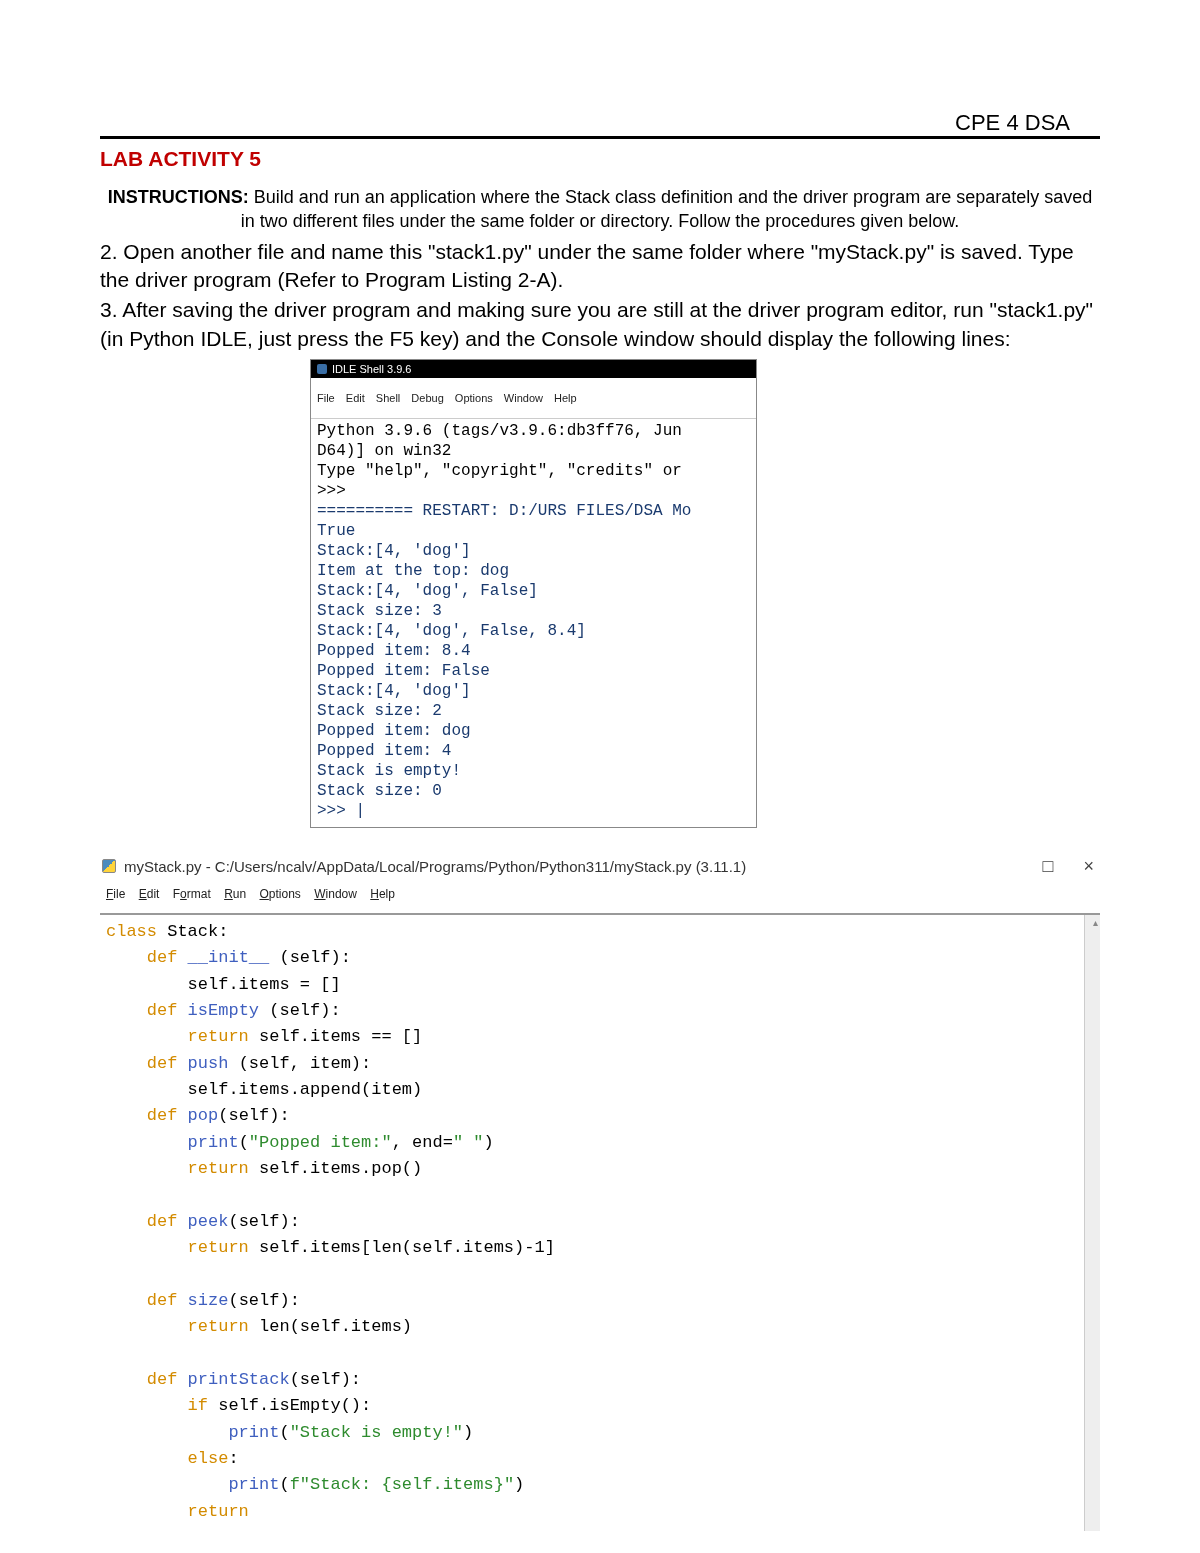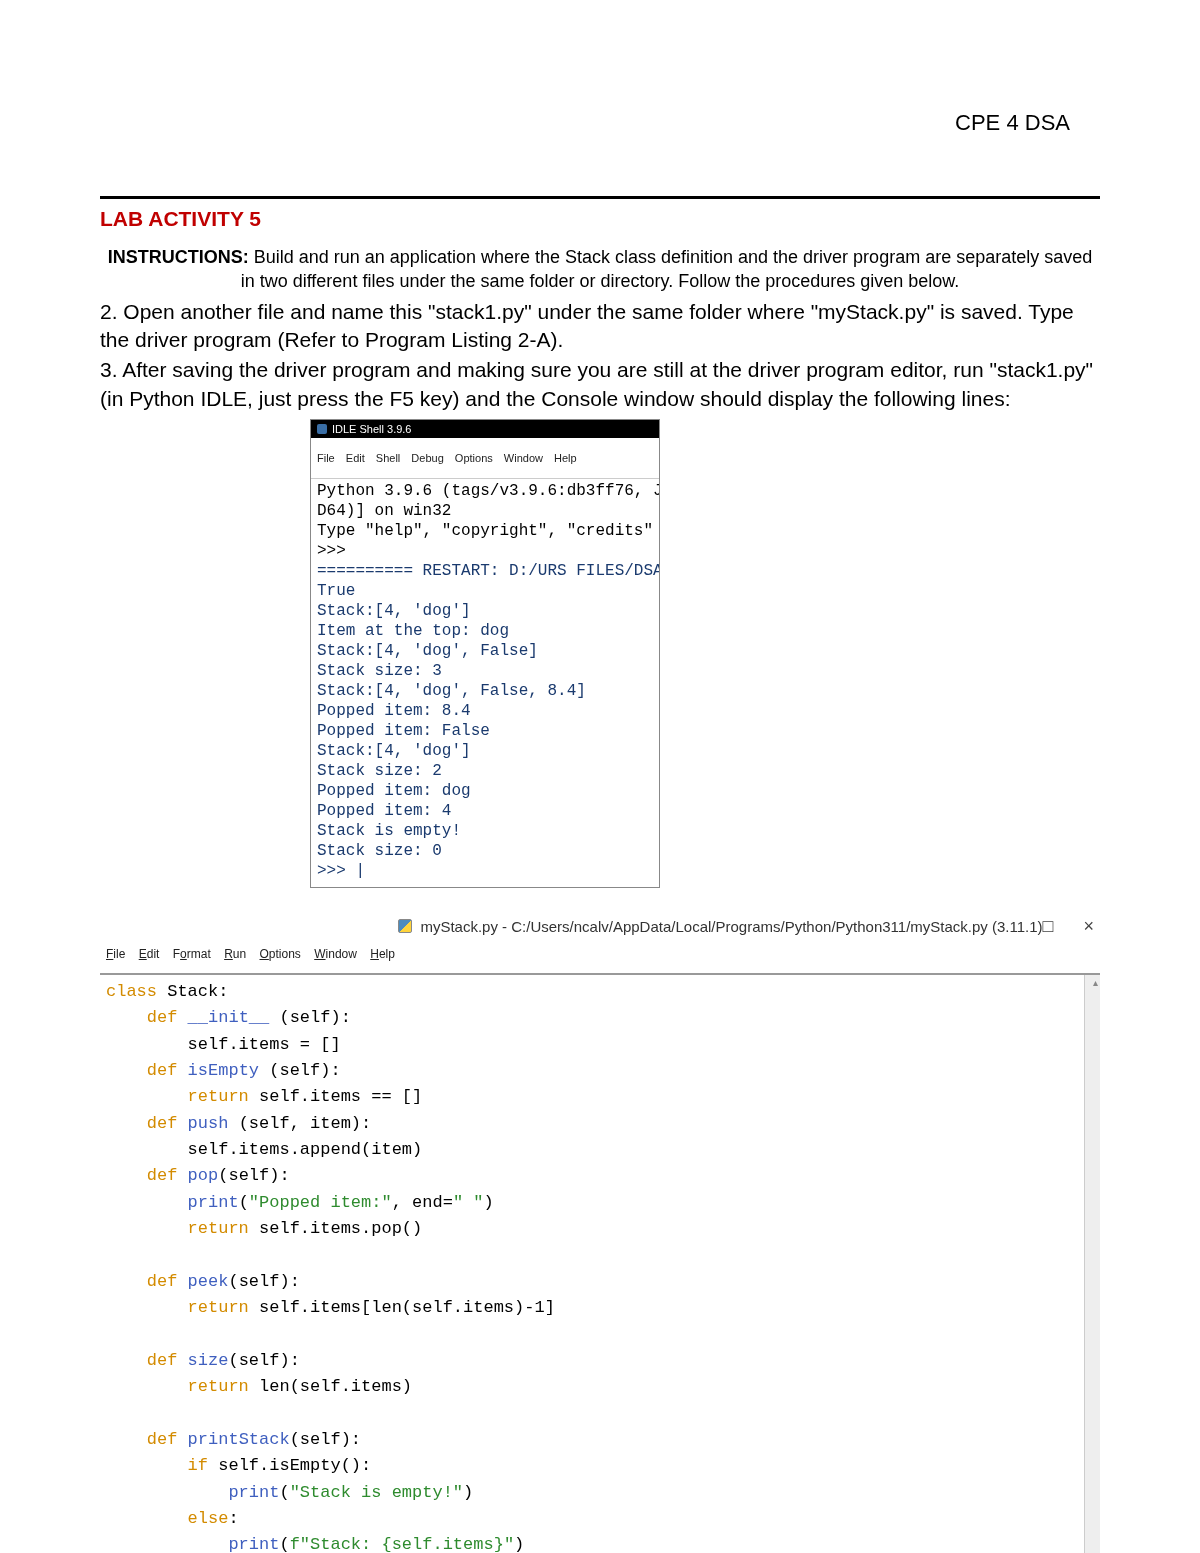--- a/index.html
+++ b/index.html
@@ -10,21 +10,20 @@
     font-family: Arial, Helvetica, sans-serif;
     color: #000;
     position: relative;
   }
   .page {
     padding: 110px 100px 60px 100px;
   }
   .header-right {
     text-align: right;
     font-size: 22px;
-    margin-bottom: 60px;
     padding-right: 30px;
   }
   .rule {
     border: none;
     border-top: 3px solid #000;
     margin-bottom: 8px;
   }
   .title {
     color: #c00000;
     font-weight: bold;
@@ -46,21 +45,21 @@
     line-height: 1.35;
     margin-bottom: 6px;
   }
   .steps p { margin-bottom: 2px; }
   .shell-wrap {
     margin-left: 210px;
     margin-top: 4px;
     margin-bottom: 28px;
   }
   .shell-window {
-    width: 350px;
+    width: 447px;
     border: 1px solid #888;
     background: #fff;
   }
   .shell-titlebar {
     background: #000;
     color: #fff;
     font-size: 11px;
     padding: 3px 6px;
     display: flex;
     align-items: center;
@@ -85,25 +84,26 @@
     color: #1a3a6e;
     padding: 2px 6px 6px 6px;
     line-height: 1.25;
     white-space: pre;
     overflow: hidden;
   }
   .shell-body .black { color: #000; }
   .editor-title-row {
     display: flex;
     align-items: center;
-    justify-content: flex-end;
+    justify-content: space-between;
     font-size: 15px;
     color: #333;
     margin: 0 6px 10px 0;
     padding-left: 2px;
+    gap: 36px;
   }
   .editor-title-row .left {
     display: flex;
     align-items: center;
     gap: 8px;
   }
   .editor-title-row .pyico {
     display: inline-block;
     width: 14px; height: 14px;
     border: 1px solid #888;

